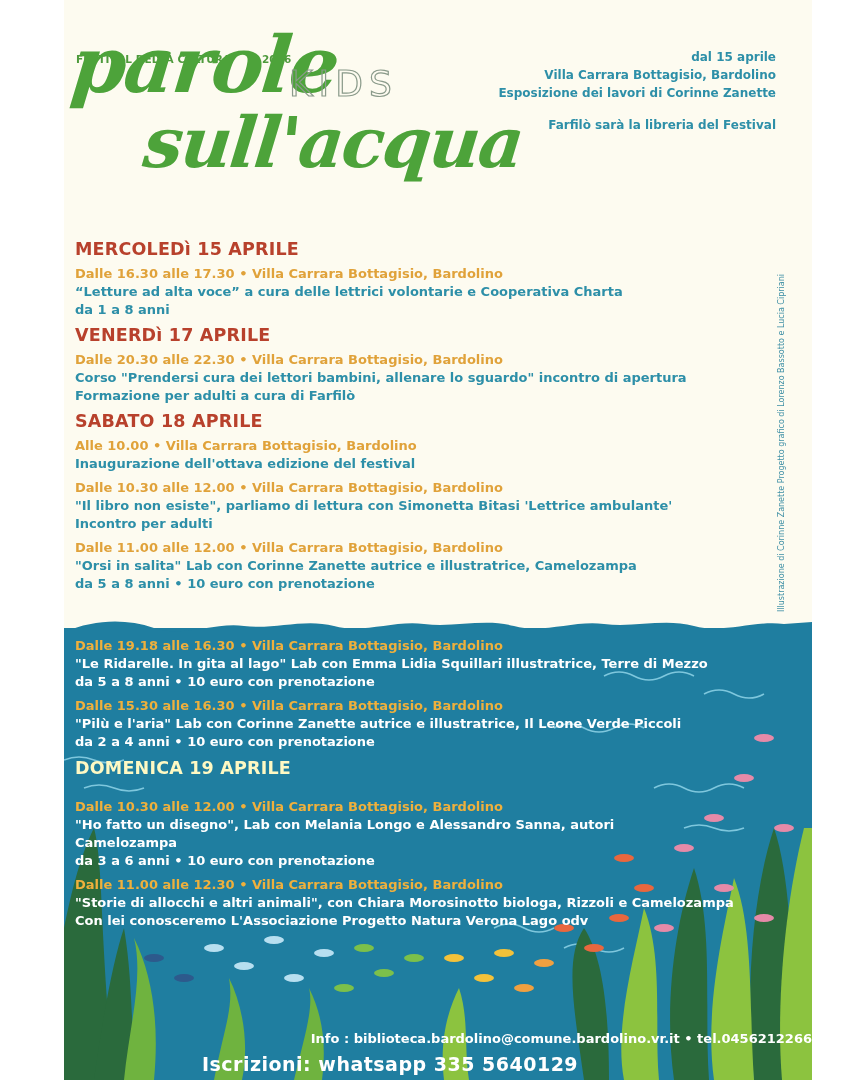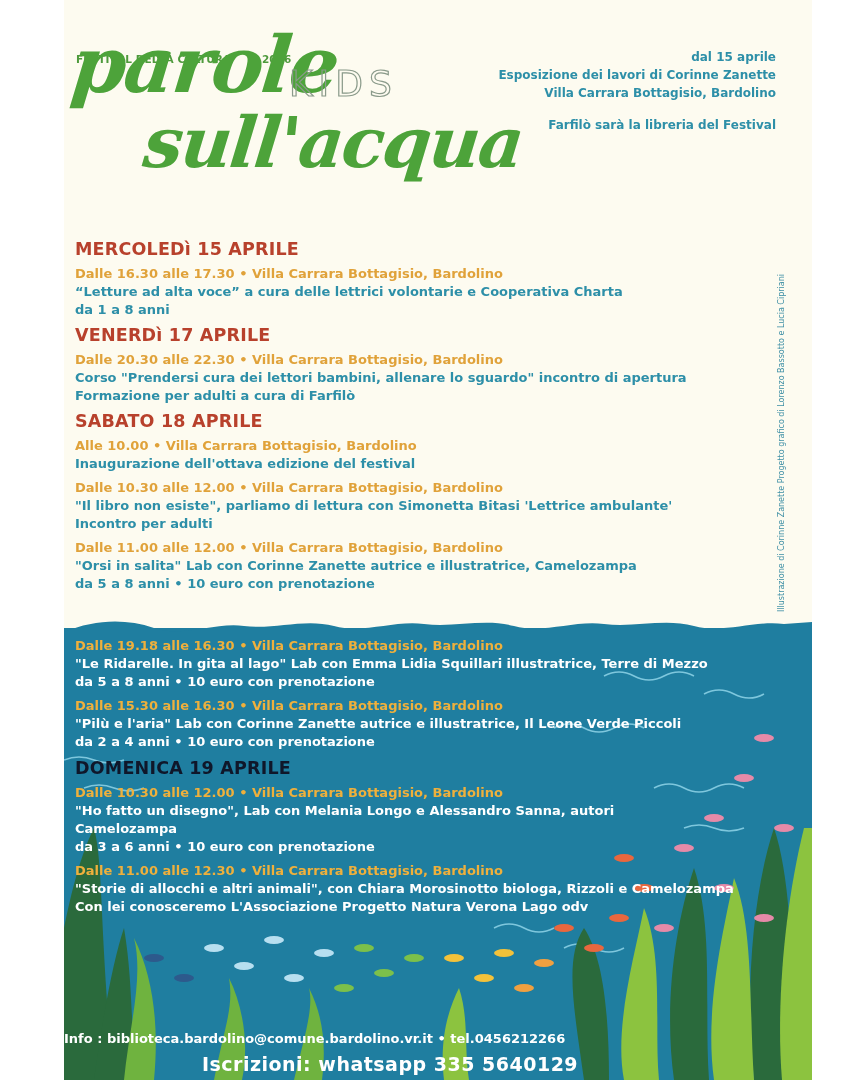--- a/index.html
+++ b/index.html
@@ -68,46 +68,46 @@
   .water {
     position: absolute; left: 0; top: 628px; width: 748px; height: 452px;
     background: #1f7ea0;
   }
   .wave-top { position: absolute; left: 0; top: -14px; width: 748px; height: 30px; }
   .water-bg { position: absolute; left: 0; top: 0; width: 748px; height: 452px; }
 
   .water-program { position: absolute; left: 11px; top: 8px; width: 720px; }
   .water-program .event .desc { color: #ffffff; }
   .water-program .event .when { color: #efb03c; }
-  .water-program .day-title { color: #0f172a; margin-top: 6px; margin-bottom: 4px; }
+  .water-program .day-title { color: #fef9c3; margin-top: 6px; margin-bottom: 18px; }
 
   .footer-info {
-    position: absolute; left: 0; width: 748px; top: 1031px; text-align: left;
+    position: absolute; left: 0; width: 748px; top: 1031px; text-align: right;
     font-size: 13px; font-weight: bold; color: #ffffff;
   }
   .footer-whatsapp {
     position: absolute; left: 0; width: 652px; top: 1053px; text-align: center;
     font-size: 19px; font-weight: bold; color: #ffffff; letter-spacing: 0.5px;
   }
 </style>
 </head>
 <body>
 
 <div class="poster">
 
   <div class="festival-label">FESTIVAL DELLA CULTURA</div>
   <div class="festival-year">2026</div>
   <div class="logo-parole">parole</div>
   <div class="logo-kids">KIDS</div>
   <div class="logo-sull">sull'acqua</div>
 
   <div class="info-right">
     <div>dal 15 aprile</div>
+    <div>Villa Carrara Bottagisio, Bardolino</div>
     <div>Esposizione dei lavori di Corinne Zanette</div>
-    <div>Villa Carrara Bottagisio, Bardolino</div>
     <div class="gap"></div>
     <div>Farfilò sarà la libreria del Festival</div>
   </div>
 
   <div class="credits">Illustrazione di Corinne Zanette Progetto grafico di Lorenzo Bassotto e Lucia Cipriani</div>
 
   <div class="program">
     <div class="day">
       <div class="day-title">MERCOLEDì 15 APRILE</div>
       <div class="event">

